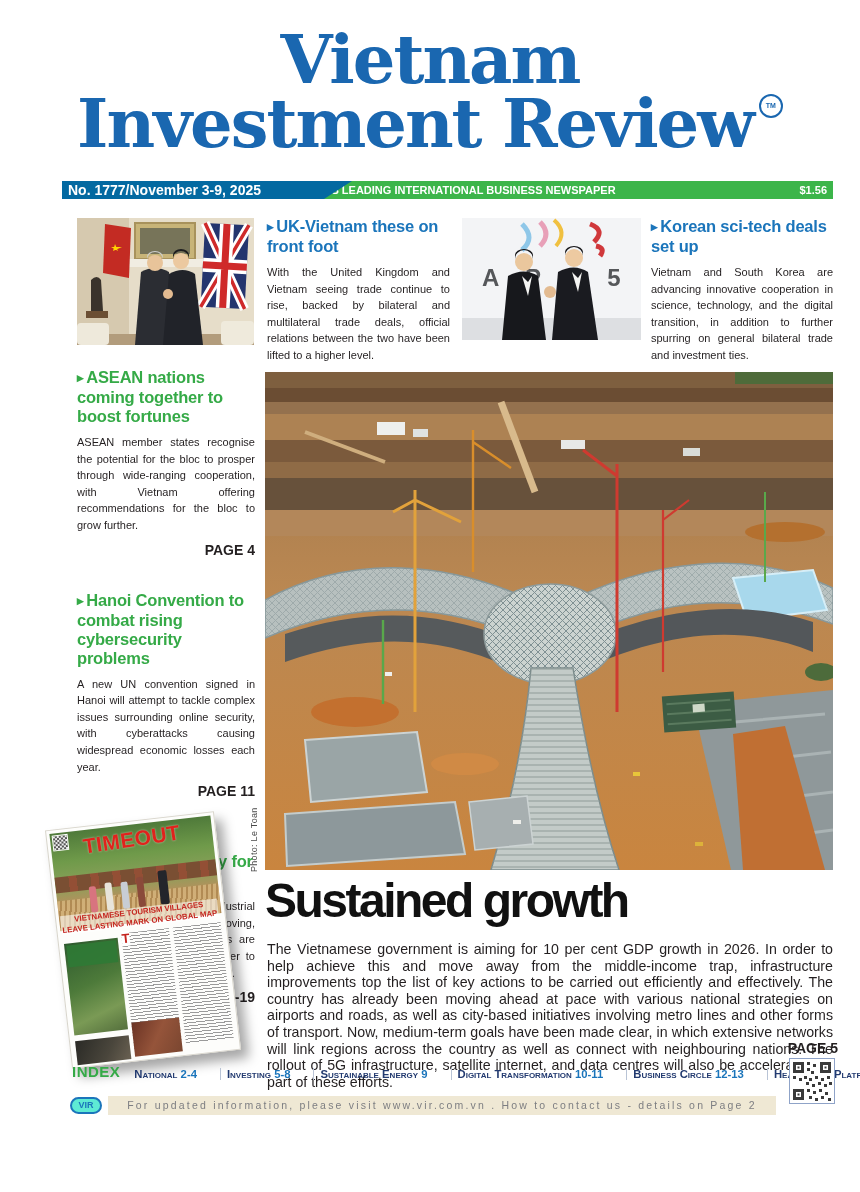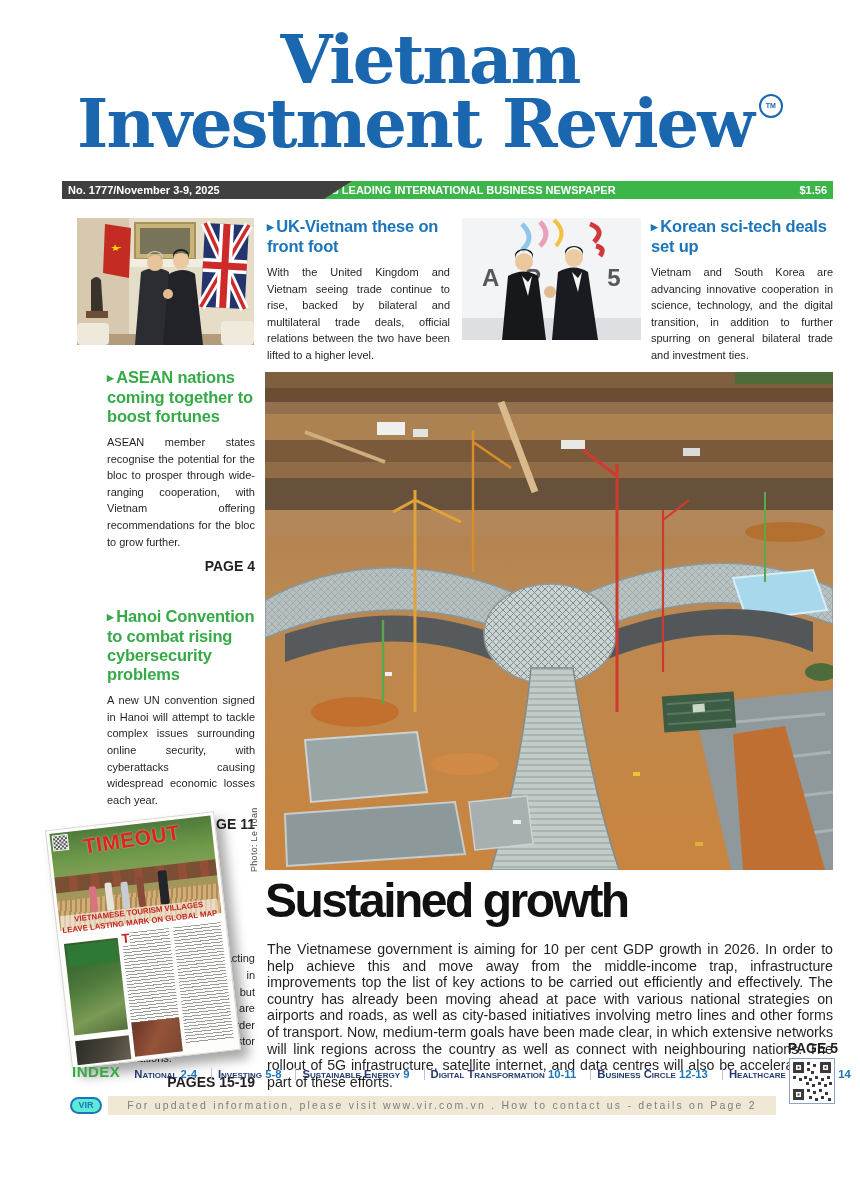--- a/index.html
+++ b/index.html
@@ -12,42 +12,42 @@
             color:#1a67b0;line-height:64px;letter-spacing:-2px;}
   .masthead .l1{font-size:67px;}
   .masthead .l2{font-size:67px;position:relative;}
   .tm-badge{display:inline-block;vertical-align:top;margin-top:2px;margin-left:6px;
             width:20px;height:20px;border:2px solid #1a67b0;border-radius:50%;
             font-family:"Liberation Sans",sans-serif;font-size:7px;letter-spacing:0;
             line-height:20px;text-align:center;font-weight:bold;}
 
   
   .issue-bar{position:absolute;top:181px;left:62px;width:771px;height:18px;background:#3cb54a;}
-  .issue-left{position:absolute;left:0;top:0;height:18px;width:290px;background:#404040;
+  .issue-left{position:absolute;left:0;top:0;height:18px;width:290px;background:#0369a1;
               clip-path:polygon(0 0,290px 0,262px 18px,0 18px);
-              color:#fff;font-size:11px;font-weight:bold;line-height:18px;padding-left:6px;box-sizing:border-box;}
+              color:#fff;font-size:14px;font-weight:bold;line-height:18px;padding-left:6px;box-sizing:border-box;}
   .issue-tagline{position:absolute;left:0;width:100%;text-align:center;color:#fff;
                  font-size:11px;font-weight:bold;line-height:18px;}
   .issue-price{position:absolute;right:6px;top:0;color:#fff;font-size:11px;font-weight:bold;line-height:18px;}
 
   
   .story-head{font-weight:bold;font-size:16.5px;line-height:19px;letter-spacing:-.2px;}
   .head-blue{color:#1b75bb;}
   .head-green{color:#35aa47;}
   .arrow{font-size:13px;margin-right:3px;position:relative;top:-1px;}
   .story-body{font-size:11px;line-height:16.6px;text-align:justify;margin-top:8px;}
   .story-page{font-weight:bold;font-size:14px;text-align:right;margin-top:9px;}
 
   .uk-photo{position:absolute;left:77px;top:218px;width:177px;height:127px;}
   .uk-text{position:absolute;left:267px;top:217px;width:183px;}
   .kr-photo{position:absolute;left:462px;top:218px;width:179px;height:122px;}
   .kr-text{position:absolute;left:651px;top:217px;width:182px;}
 
   .sidebar{position:absolute;left:77px;top:368px;width:178px;}
-  .sb-story{margin-bottom:33px;margin-left:30px;}
+  .sb-story{margin-bottom:33px;}
   .sb-story .story-page{margin-top:8px;}
 
   
   .main-photo{position:absolute;left:265px;top:372px;width:568px;height:498px;overflow:hidden;}
   .photo-credit{position:absolute;left:249px;top:788px;height:84px;width:12px;
                 font-size:9px;color:#4a4a4a;writing-mode:vertical-rl;transform:rotate(180deg);
                 text-align:left;letter-spacing:.3px;}
 
   
   .main-headline{position:absolute;left:265px;top:868px;width:568px;text-align:left;
@@ -85,21 +85,21 @@
   .col-t1{position:absolute;left:60px;top:2px;width:48px;height:118px;}
   .col-t2{position:absolute;left:112px;top:2px;width:48px;height:118px;}
   .dropcap{position:absolute;left:60px;top:0;color:#c4241e;font-weight:bold;font-size:13px;z-index:2;background:#fff;}
   .ins-ph2{position:absolute;left:2px;top:104px;width:54px;height:24px;background:linear-gradient(120deg,#2a2a26,#4a463c 60%,#6a6152);}
   .ins-ph3{position:absolute;left:60px;top:92px;width:48px;height:34px;background:linear-gradient(120deg,#6a3324,#95543a 50%,#7a4630);}
 
   
   .index-row{position:absolute;left:72px;top:1063px;width:710px;display:flex;align-items:flex-end;}
   .index-label{color:#35aa47;font-weight:bold;font-size:15px;letter-spacing:.5px;margin-right:14px;}
   .idx-item{font-size:11.3px;font-weight:bold;font-variant:small-caps;color:#223a70;
-            border-right:1px solid #b9c4d6;padding-right:14px;margin-right:6px;white-space:nowrap;}
+            border-right:1px solid #b9c4d6;padding-right:23px;margin-right:6px;white-space:nowrap;}
   .idx-item:last-child{border-right:none;}
   .idx-pages{color:#1b75bb;font-variant:normal;}
 
   .qr{position:absolute;left:789px;top:1058px;width:46px;height:46px;border:1px solid #8fa3c8;
       background:#fff;box-sizing:border-box;}
 
   .footer-row{position:absolute;left:70px;top:1096px;width:710px;height:19px;}
   .vir-logo{position:absolute;left:0;top:1px;width:32px;height:17px;border:2px solid #1b75bb;
             border-radius:9px;box-sizing:border-box;text-align:center;color:#1b75bb;
             font-weight:bold;font-size:9px;line-height:13px;background:#5eead4;}

